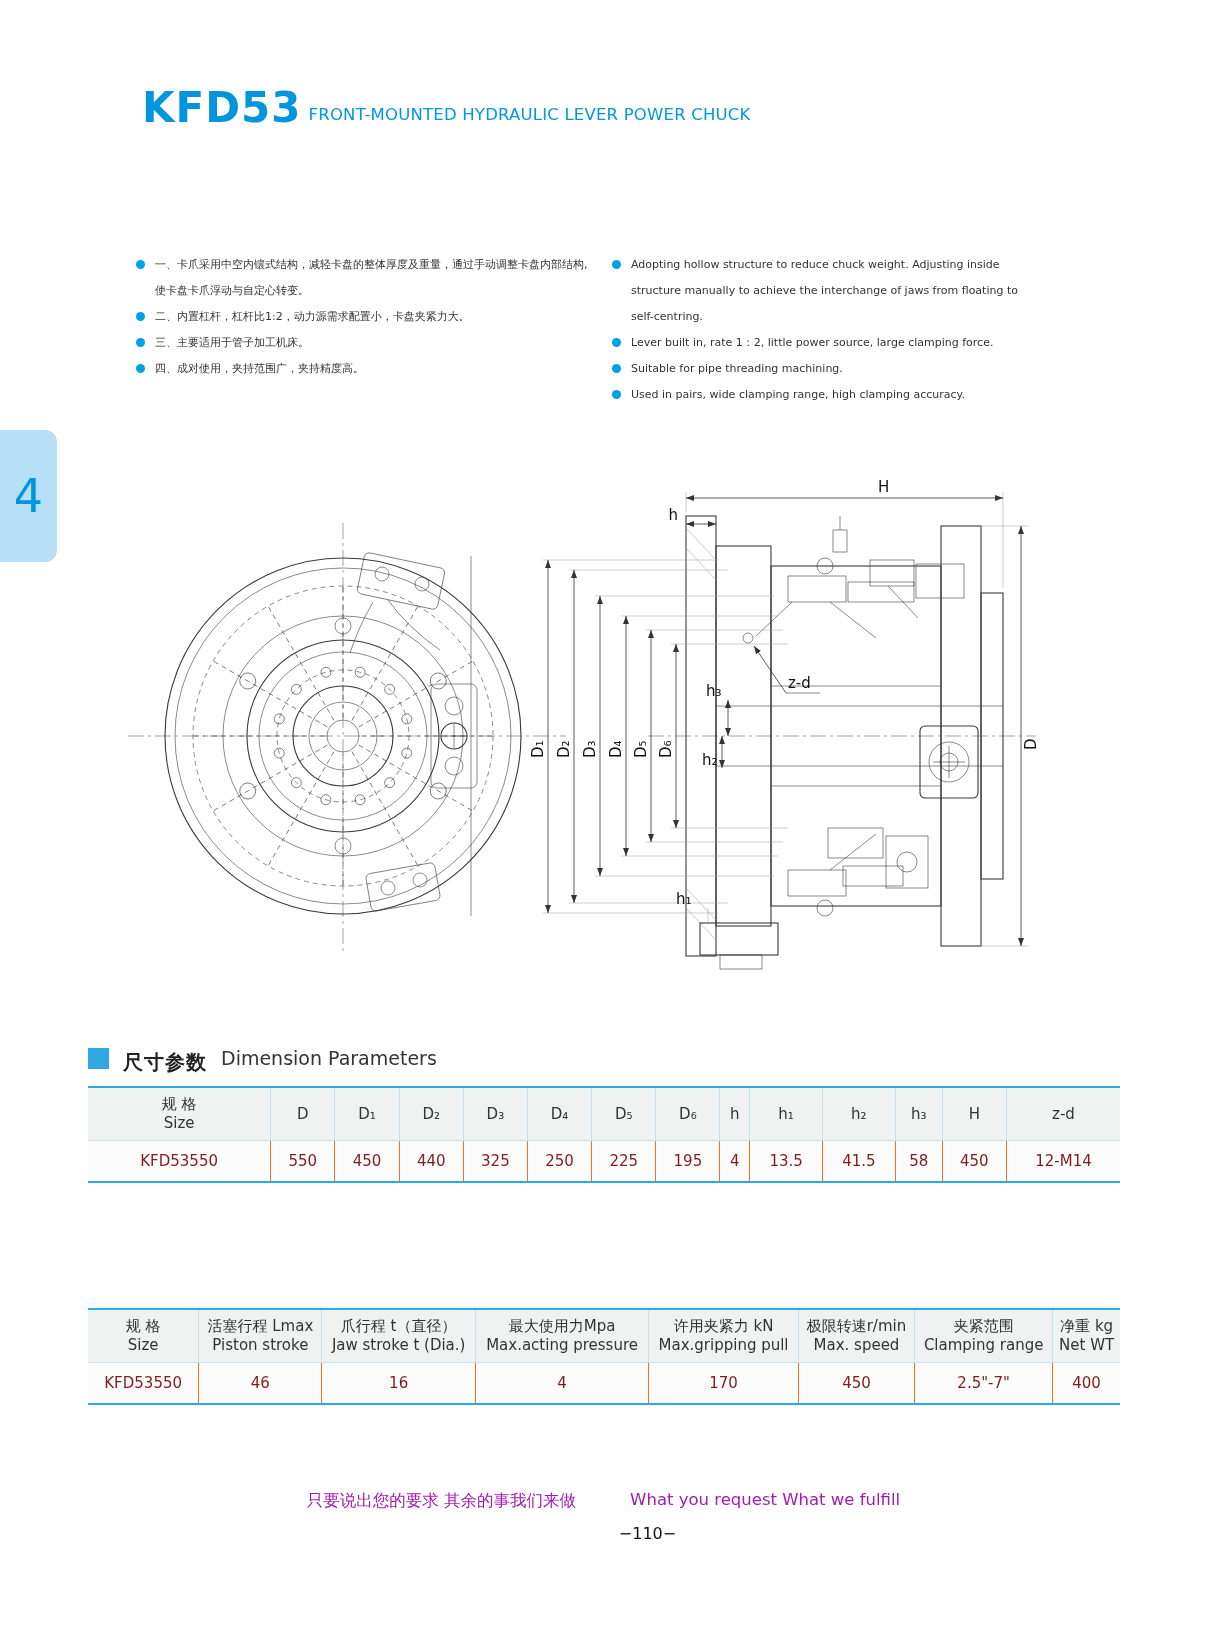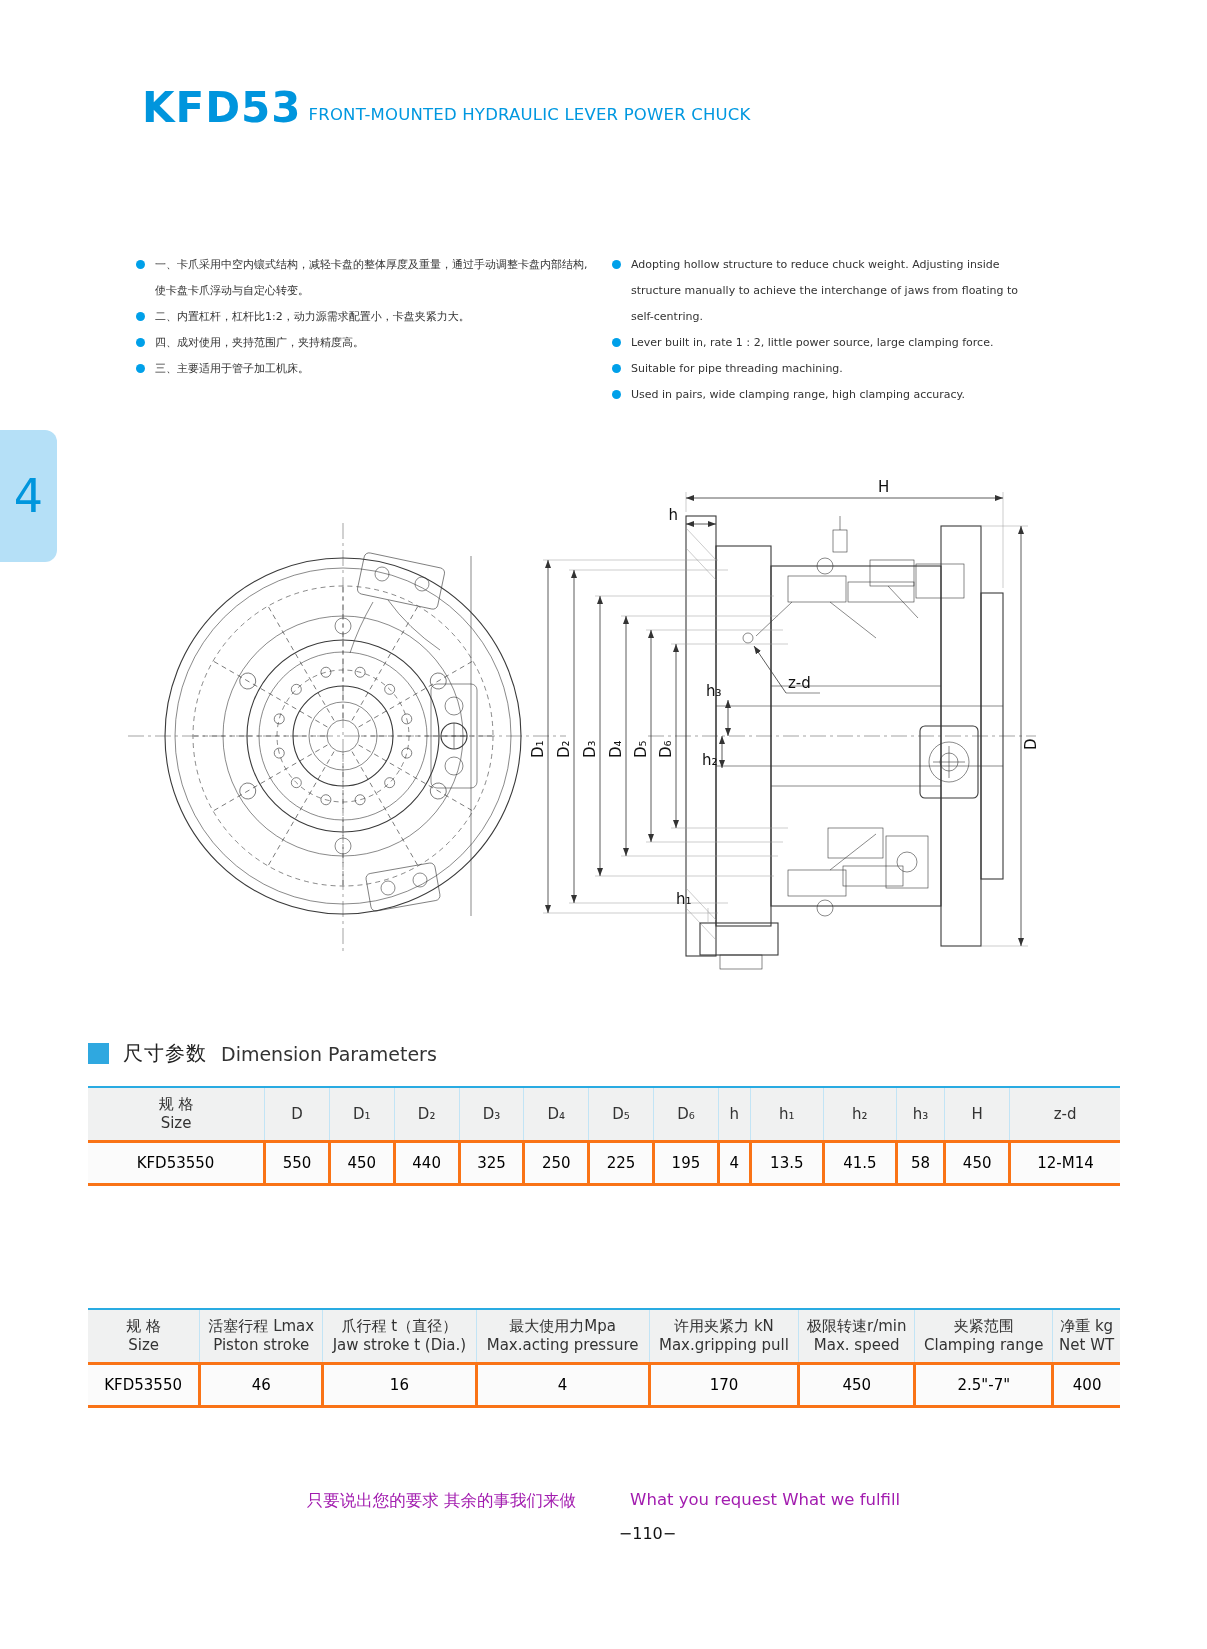--- a/index.html
+++ b/index.html
@@ -31,31 +31,31 @@
   .dash{stroke-dasharray:5 4;}
   .cl{stroke:#666;stroke-width:0.6;fill:none;stroke-dasharray:16 4 3 4;}
   .dim{stroke:#333;stroke-width:0.8;fill:none;}
   .ext{stroke:#999;stroke-width:0.5;fill:none;}
   .dlabel{font-size:15px;fill:#111;font-family:"DejaVu Sans",sans-serif;}
   
   .section-head{position:absolute;display:flex;align-items:center;gap:14px;}
   #dim-head{left:88px;top:1040px;}
   #char-head{left:88px;top:1262px;}
   .sq{width:21px;height:21px;background:#2fa8e0;flex:0 0 auto;}
-  .sec-cn{font-size:20px;color:#222;font-weight:normal;letter-spacing:1px;}
+  .sec-cn{font-size:20px;color:#222;font-weight:bold;letter-spacing:1px;margin-top:9px;}
   .sec-en{font-size:19px;color:#333;}
   
   .table-wrap{position:absolute;left:88px;width:1032px;}
   #dim-table-wrap{top:1086px;}
   #char-table-wrap{top:1308px;}
   .data-table{width:100%;border-collapse:collapse;border-top:2px solid #29abe2;border-bottom:2px solid #29abe2;}
   .data-table th{background:#f0f1f1;font-weight:normal;color:#333;font-size:15px;padding:7px 3px;
     border:1px solid #c2e4f5;text-align:center;vertical-align:middle;}
-  .data-table td{background:#fbfbfb;color:#000000;font-size:15px;text-align:center;padding:11px 3px;
-    border:3px solid #f97316;}
+  .data-table td{background:#fbfbfb;color:#7f1d1d;font-size:15px;text-align:center;padding:11px 3px;
+    border:1px solid #f97316;}
   .data-table th:first-child,.data-table td:first-child{border-left:none;min-width:95px;}
   .data-table th:last-child,.data-table td:last-child{border-right:none;}
   .h-top,.h-bot{line-height:19px;}
   
   .footer{position:absolute;left:0;top:1490px;width:100%;display:flex;justify-content:center;gap:54px;
     font-size:16.5px;color:#a21caf;}
   .page-num{position:absolute;left:0;top:1524px;width:100%;text-align:center;font-size:16px;color:#111;margin-left:44px;}
 </style>
 </head>
 <body>
@@ -77,25 +77,25 @@
       <li>
         <span class="dot"></span>
         <span class="ftext">一、卡爪采用中空内镶式结构，减轻卡盘的整体厚度及重量，通过手动调整卡盘内部结构,使卡盘卡爪浮动与自定心转变。</span>
       </li>
       <li>
         <span class="dot"></span>
         <span class="ftext">二、内置杠杆，杠杆比1:2，动力源需求配置小，卡盘夹紧力大。</span>
       </li>
       <li>
         <span class="dot"></span>
+        <span class="ftext">三、主要适用于管子加工机床。</span>
+      </li>
+      <li>
+        <span class="dot"></span>
         <span class="ftext">四、成对使用，夹持范围广，夹持精度高。</span>
-      </li>
-      <li>
-        <span class="dot"></span>
-        <span class="ftext">三、主要适用于管子加工机床。</span>
       </li>
     </ul>
   <ul class="features features-en">
       <li>
         <span class="dot"></span>
         <span class="ftext">Adopting hollow structure to reduce chuck weight. Adjusting inside structure manually to achieve the interchange of jaws from floating to self-centring.</span>
       </li>
       <li>
         <span class="dot"></span>
         <span class="ftext">Lever built in, rate 1：2, little power source, large clamping force.</span>

